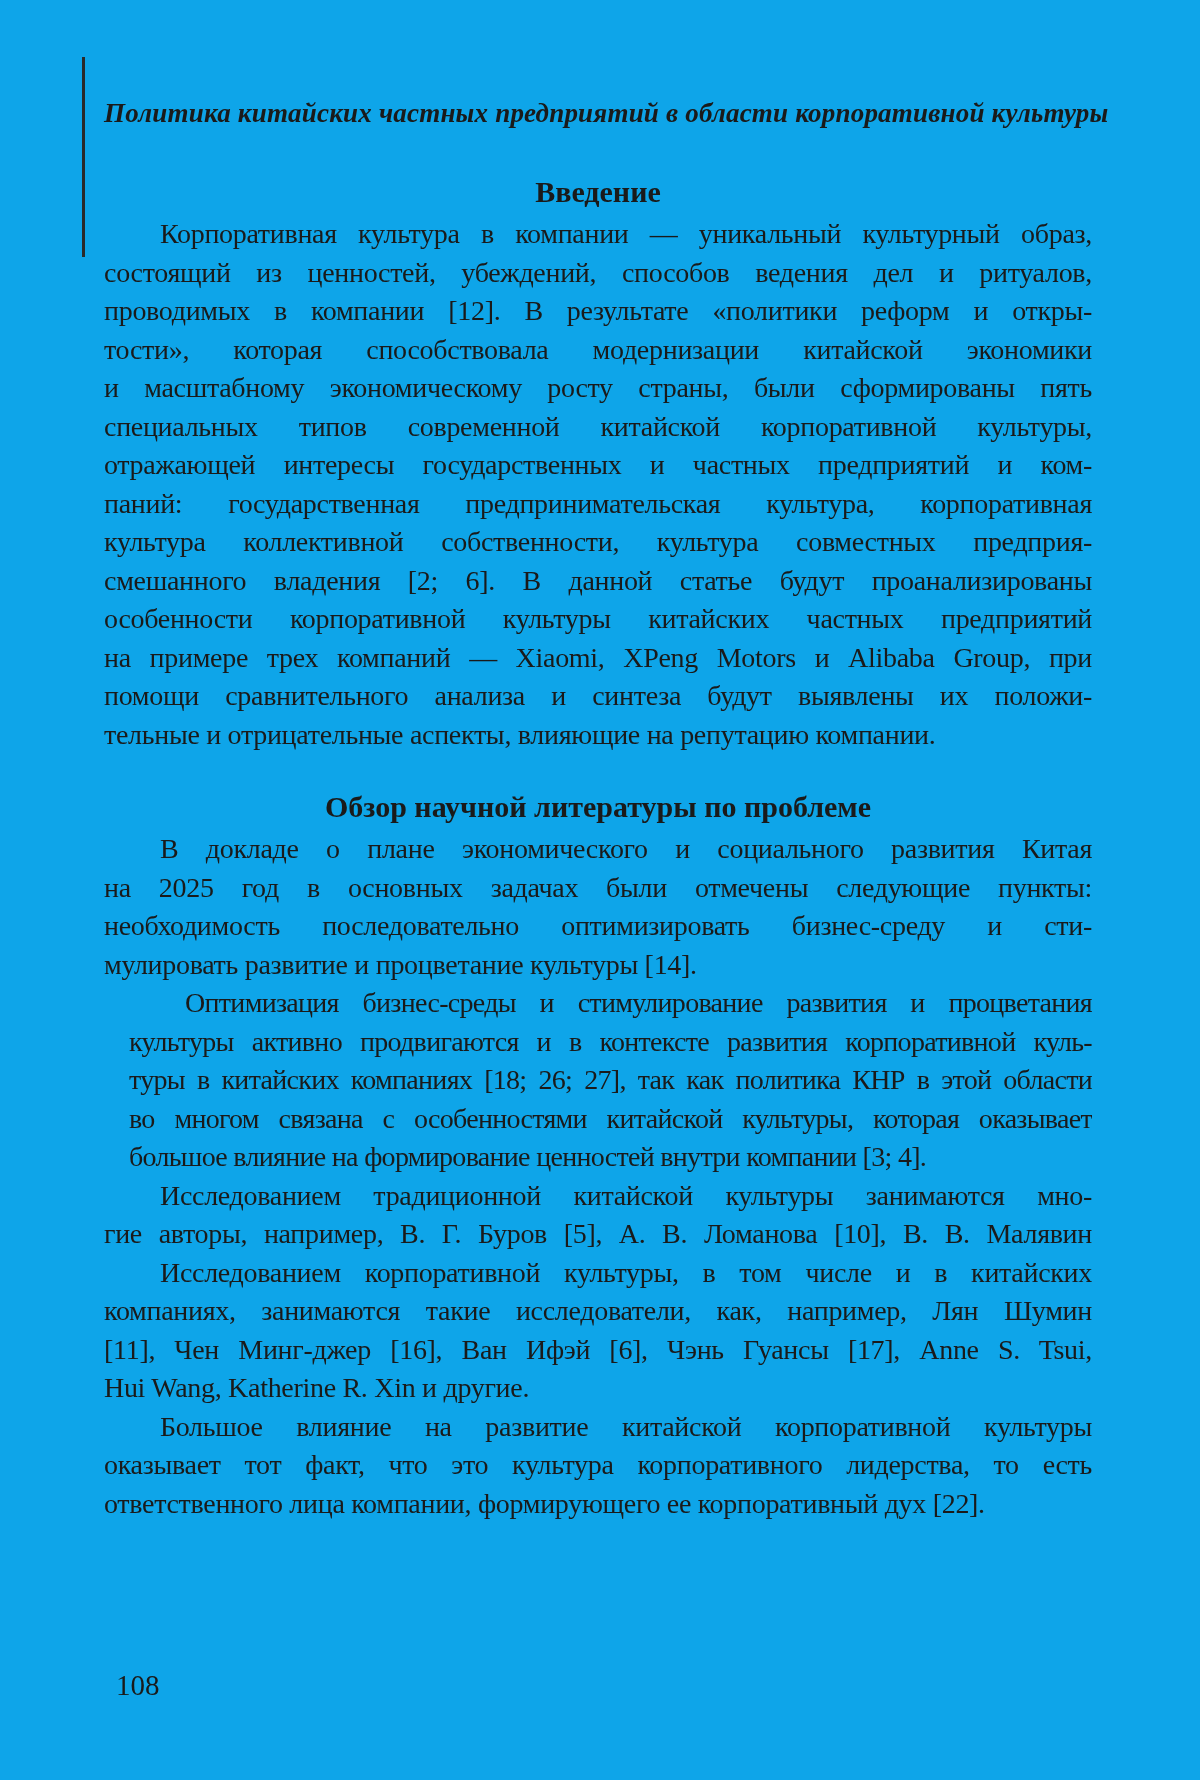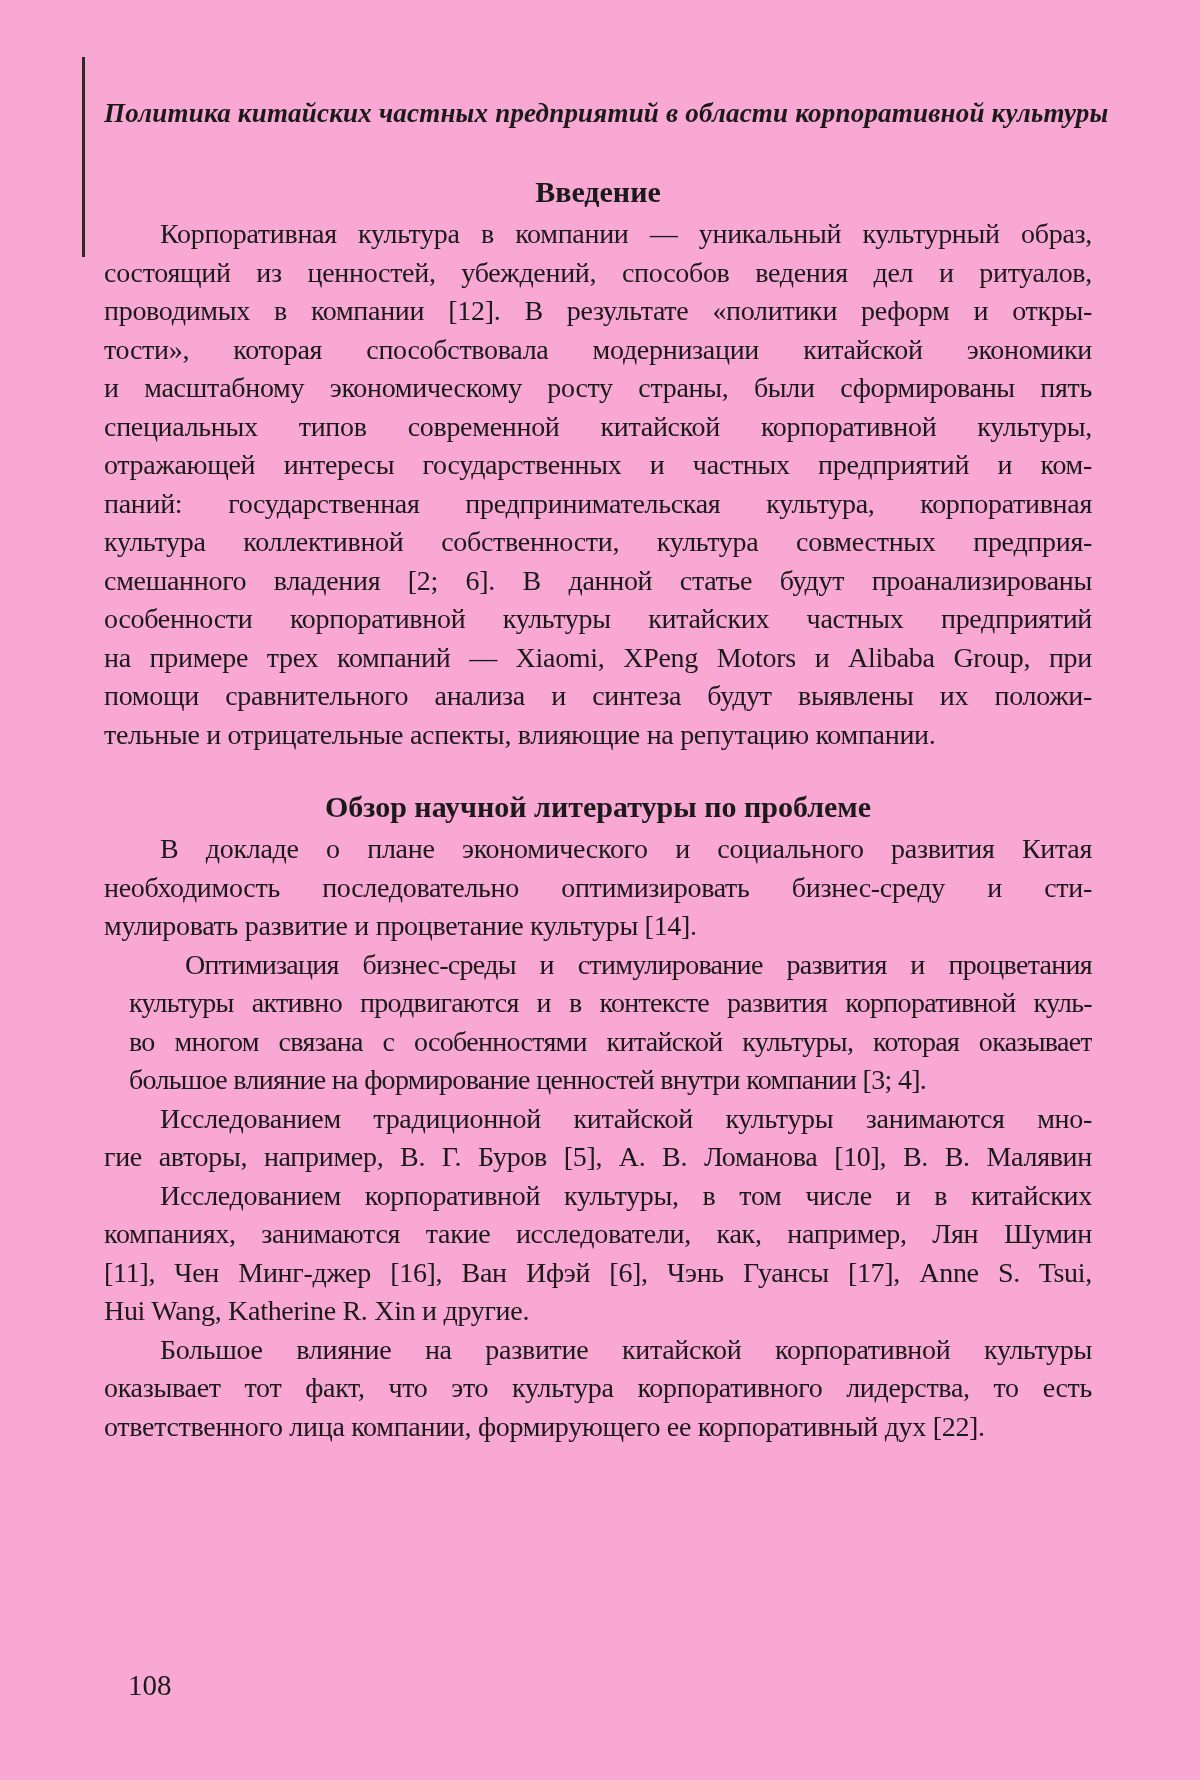--- a/index.html
+++ b/index.html
@@ -2,21 +2,21 @@
 <html lang="ru"><head>
 <meta charset="utf-8">
 <style>
   html, body { margin: 0; padding: 0; }
   body { background: #e8e8e8; }
   .page {
     position: relative;
     width: 1200px;
     height: 1780px;
     margin: 0 auto;
-    background: #f9a8d4;
+    background: #0ea5e9;
     font-family: "Liberation Serif", "DejaVu Serif", serif;
     color: #1a1a1a;
     overflow: hidden;
   }
   .margin-rule {
     position: absolute;
     left: 82px;
     top: 57px;
     width: 3px;
     height: 200px;
@@ -59,21 +59,21 @@
     text-align: justify;
     text-align-last: justify;
     overflow: hidden;
     white-space: normal;
   }
   .line.first { padding-left: 56px; }
   .line.last  { text-align-last: left; }
   .para.tight .line { letter-spacing: -0.7px; margin-left: 25px; }
   .pagenum {
     position: absolute;
-    left: 128px;
+    left: 116px;
     top: 1668px;
     font-size: 29px;
     line-height: 34px;
   }
 </style>
 </head>
 <body>
 
 <div class="page">
   <div class="margin-rule"></div>
@@ -98,27 +98,29 @@
       <div class="line">особенности корпоративной культуры китайских частных предприятий</div>
       <div class="line">на примере трех компаний — Xiaomi, XPeng Motors и Alibaba Group, при</div>
       <div class="line">помощи сравнительного анализа и синтеза будут выявлены их положи-</div>
       <div class="line last">тельные и отрицательные аспекты, влияющие на репутацию компании.</div>
     </div>
 
     <h2 class="sec-heading second">Обзор научной литературы по проблеме</h2>
 
     <div class="para">
       <div class="line first">В докладе о плане экономического и социального развития Китая</div>
+      <div class="line">на 2025 год в основных задачах были отмечены следующие пункты:</div>
       <div class="line">необходимость последовательно оптимизировать бизнес-среду и сти-</div>
       <div class="line last">мулировать развитие и процветание культуры [14].</div>
     </div>
 
     <div class="para tight">
       <div class="line first">Оптимизация бизнес-среды и стимулирование развития и процветания</div>
       <div class="line">культуры активно продвигаются и в контексте развития корпоративной куль-</div>
+      <div class="line">туры в китайских компаниях [18; 26; 27], так как политика КНР в этой области</div>
       <div class="line">во многом связана с особенностями китайской культуры, которая оказывает</div>
       <div class="line last">большое влияние на формирование ценностей внутри компании [3; 4].</div>
     </div>
 
     <div class="para">
       <div class="line first">Исследованием традиционной китайской культуры занимаются мно-</div>
       <div class="line">гие авторы, например, В. Г. Буров [5], А. В. Ломанова [10], В. В. Малявин</div>
     </div>
 
     <div class="para">

